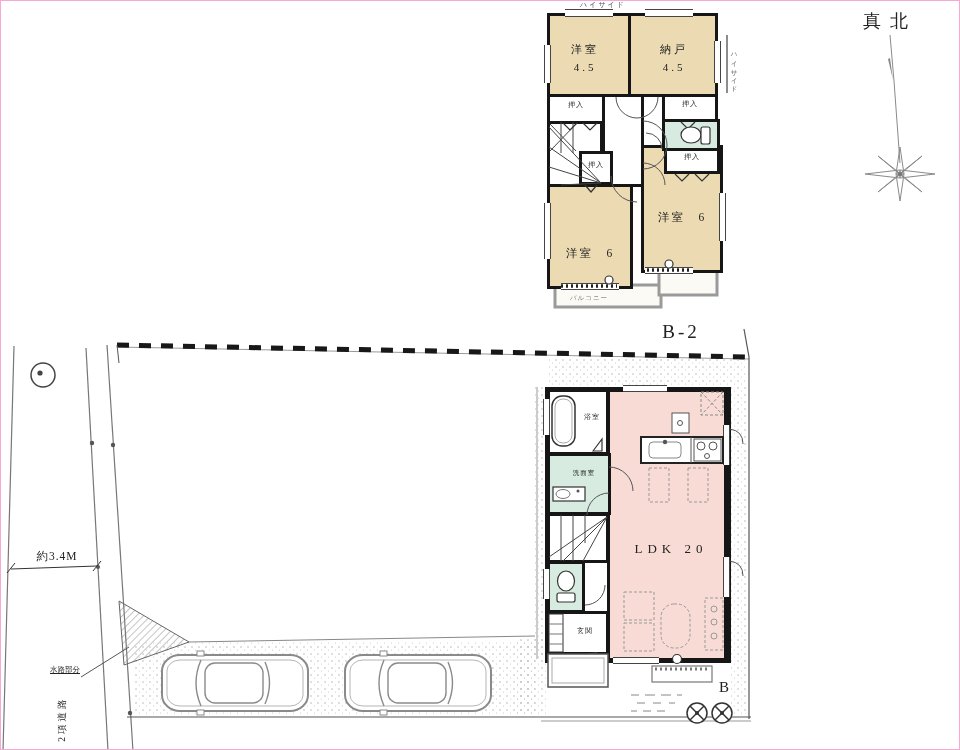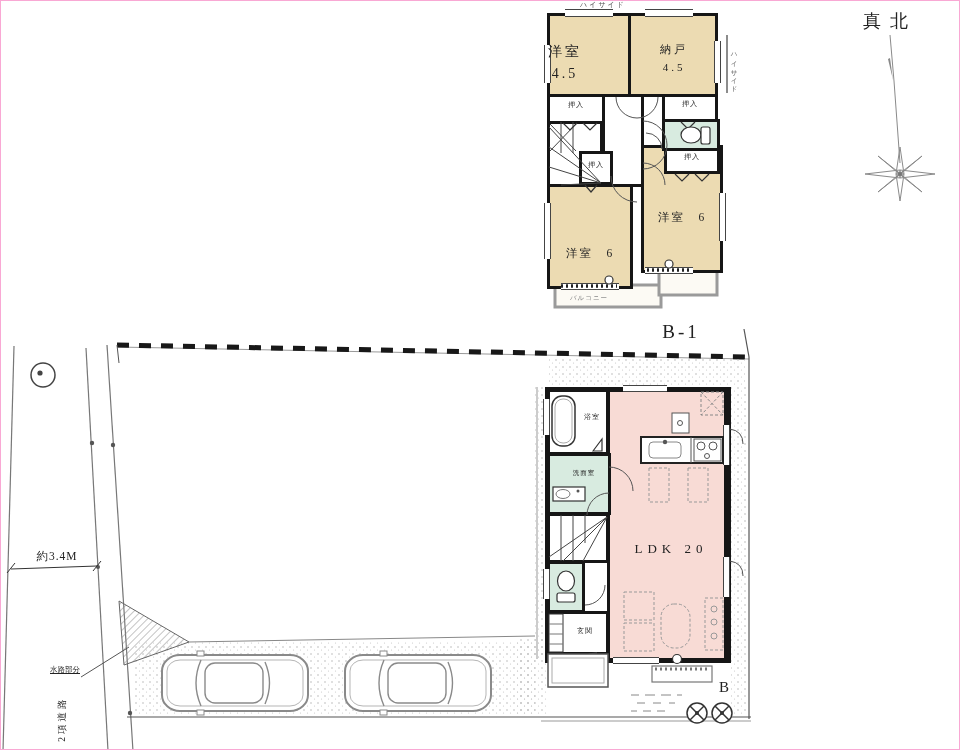--- a/index.html
+++ b/index.html
@@ -299,38 +299,38 @@
       <circle cx="721" cy="712" r="10"></circle>
       <line x1="714" y1="705" x2="728" y2="719"></line>
         <line x1="728" y1="705" x2="714" y2="719"></line>
       <circle cx="721" cy="712" r="2" fill="#333" stroke="none"></circle>
     </g>
   </svg>
 
   <div class="lbl" style="left:570px;top:0px;width:64px;font-size:7px;letter-spacing:2px;color:#555;">ハイサイド</div>
   <div class="lbl" style="left:727px;top:40px;width:10px;height:56px;font-size:6.5px;color:#555;writing-mode:vertical-rl;letter-spacing:1px;">ハイサイド</div>
 
-  <div class="lbl" style="left:528px;top:40px;width:72px;font-size:14px;letter-spacing:3px;line-height:1.6;">
+  <div class="lbl" style="left:548px;top:40px;width:72px;font-size:11px;letter-spacing:3px;line-height:1.6;">
     <div>洋室</div>
     <div>4.5</div>
   </div>
   <div class="lbl" style="left:634px;top:40px;width:78px;font-size:11px;letter-spacing:3px;line-height:1.6;">
     <div>納戸</div>
     <div>4.5</div>
   </div>
 
   <div class="lbl" style="left:552px;top:100px;width:46px;font-size:7px;letter-spacing:1px;">押入</div>
   <div class="lbl" style="left:666px;top:99px;width:46px;font-size:7px;letter-spacing:1px;">押入</div>
   <div class="lbl" style="left:581px;top:160px;width:28px;font-size:7px;letter-spacing:1px;">押入</div>
   <div class="lbl" style="left:666px;top:152px;width:50px;font-size:7px;letter-spacing:1px;">押入</div>
 
   <div class="lbl" style="left:548px;top:246px;width:82px;font-size:11.5px;letter-spacing:2px;">洋室　6</div>
   <div class="lbl" style="left:640px;top:210px;width:82px;font-size:11.5px;letter-spacing:2px;">洋室　6</div>
   <div class="lbl" style="left:562px;top:293px;width:52px;font-size:6.5px;letter-spacing:1px;color:#888;">バルコニー</div>
-  <div class="lbl" style="left:644px;top:320px;width:72px;font-size:19px;letter-spacing:3px;">B-1</div>
+  <div class="lbl" style="left:644px;top:320px;width:72px;font-size:19px;letter-spacing:3px;">B-2</div>
 
   <div class="lbl" style="left:858px;top:10px;width:62px;font-size:18px;letter-spacing:9px;">真北</div>
 
   <div class="lbl" style="left:576px;top:412px;width:30px;font-size:7px;letter-spacing:1px;">浴室</div>
   <div class="lbl" style="left:562px;top:468px;width:42px;font-size:6.5px;letter-spacing:1px;">洗面室</div>
   <div class="lbl" style="left:570px;top:626px;width:28px;font-size:7px;letter-spacing:1px;">玄関</div>
   <div class="lbl" style="left:620px;top:540px;width:100px;font-size:13px;letter-spacing:5px;">LDK 20</div>
   <div class="lbl" style="left:714px;top:677px;width:18px;font-size:15px;">B</div>
 
   <div class="lbl" style="left:14px;top:549px;width:84px;font-size:11.5px;letter-spacing:1px;">約3.4M</div>

